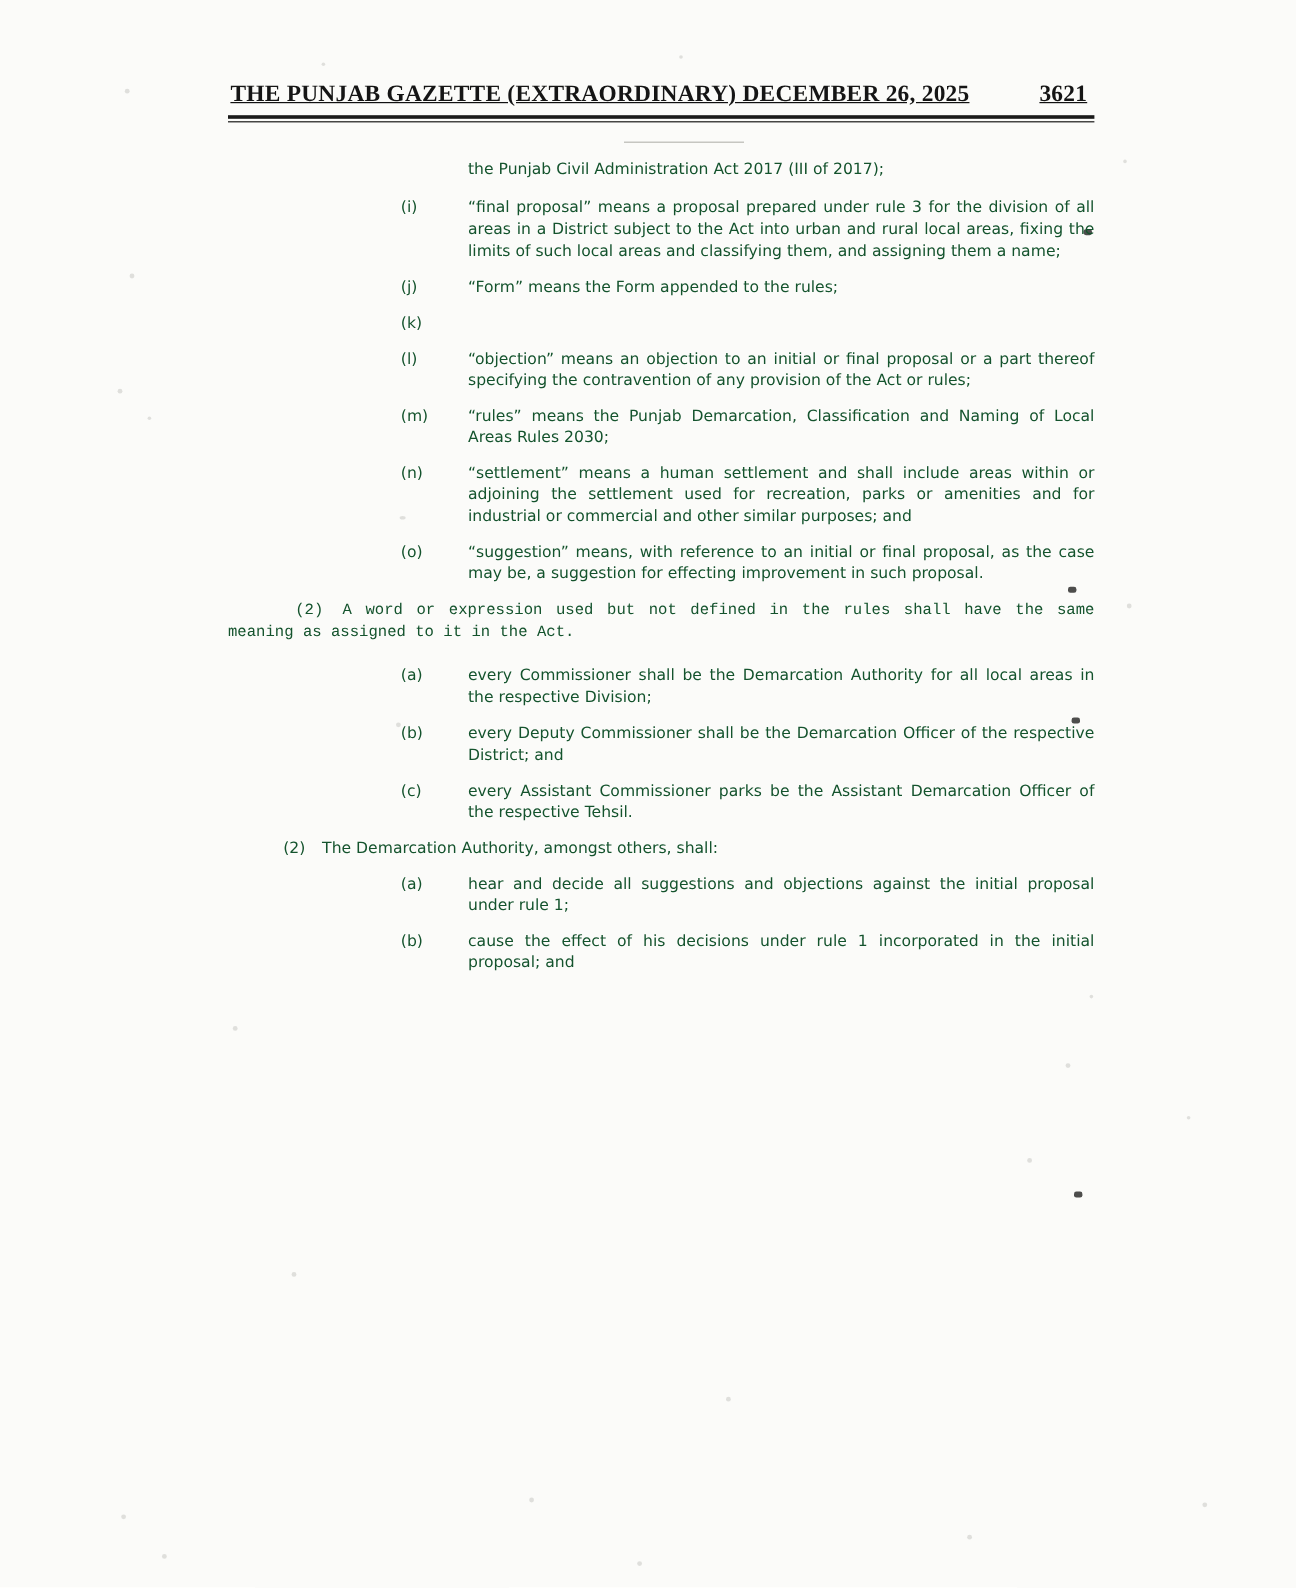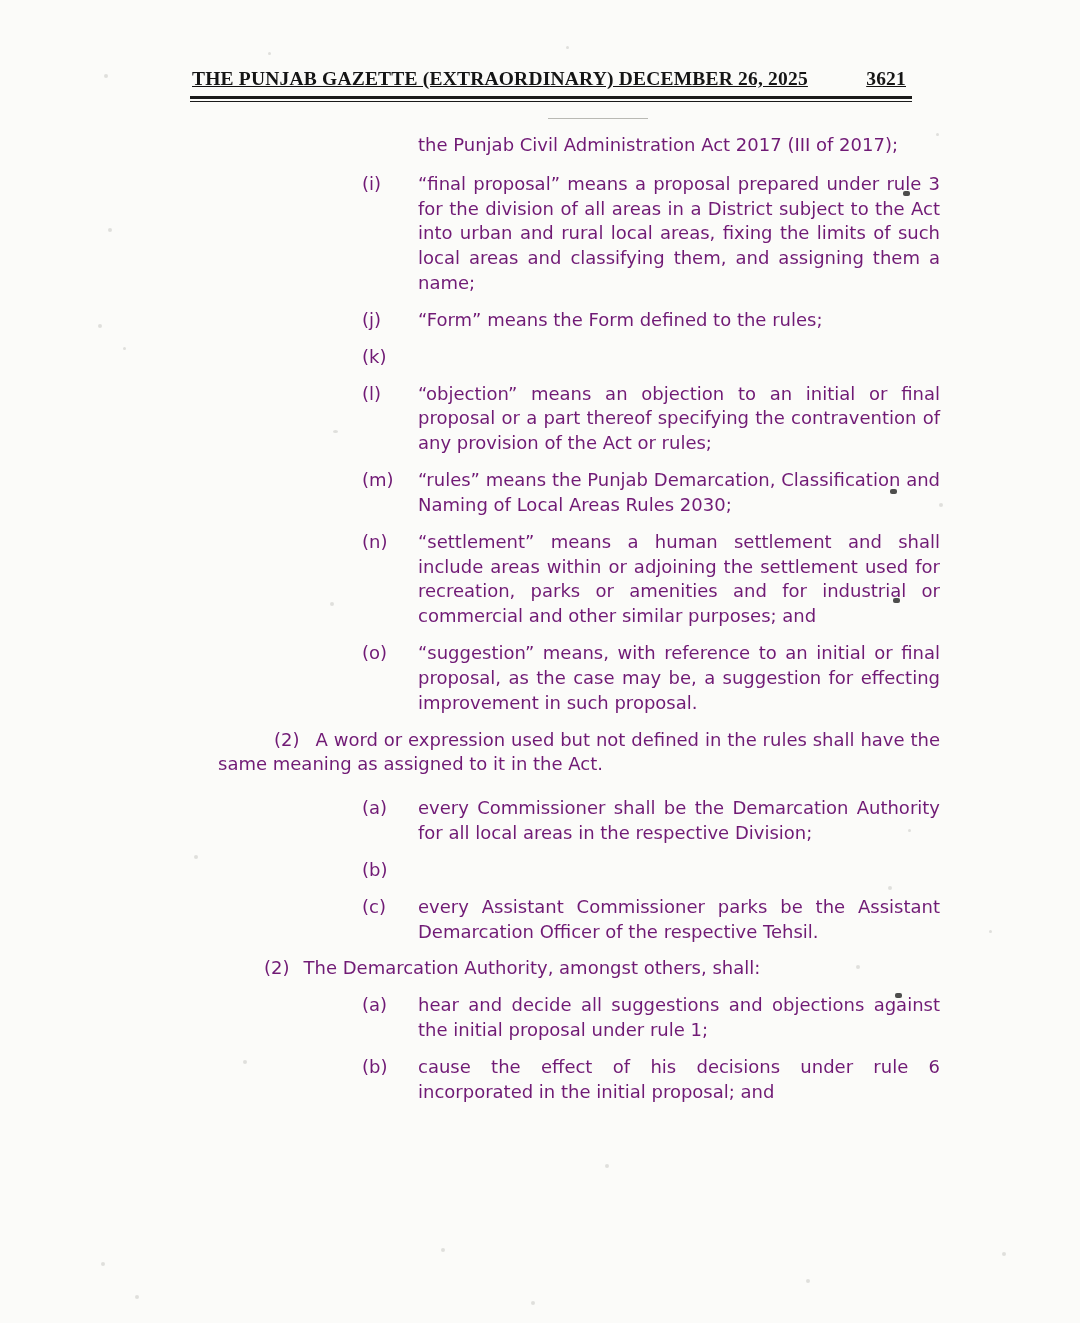--- a/index.html
+++ b/index.html
@@ -56,24 +56,23 @@
     border-bottom: 1px solid #1a1a1a;
     height: 2px;
     width: 100%;
   }
 
   .content {
     position: absolute;
     top: 118px;
     left: 190px;
     width: 722px;
-    font-size: 18px;
+    font-size: 13px;
     line-height: 1.38;
-    color: #701a75;
-    margin-left: 28px;
+    color: #14532d;
   }
 
   .topmark {
     width: 100px;
     height: 1px;
     background: #b9b9b4;
     margin: 0 0 14px 330px;
   }
 
   
@@ -96,20 +95,21 @@
 
   .lead {
     margin-left: 200px;
     text-align: justify;
     margin-bottom: 14px;
   }
 
   .para {
     text-align: justify;
     margin-bottom: 13px;
+    font-family: Liberation Mono, monospace;
   }
   .para .num {
     display: inline-block;
     margin-left: 56px;
     margin-right: 16px;
   }
 
   .heading {
     text-align: justify;
     margin-bottom: 12px;
@@ -187,21 +187,21 @@
 
     <div class="lead">the Punjab Civil Administration Act 2017 (III of 2017);</div>
 
     <div class="row">
       <div class="marker">(i)</div>
       <div class="body">“final proposal” means a proposal prepared under rule 3 for the division of all areas in a District subject to the Act into urban and rural local areas, fixing the limits of such local areas and classifying them, and assigning them a name;</div>
     </div>
 
     <div class="row">
       <div class="marker">(j)</div>
-      <div class="body">“Form” means the Form defined to the rules;</div>
+      <div class="body">“Form” means the Form appended to the rules;</div>
     </div>
 
     <div class="row">
       <div class="marker">(k)</div>
     </div>
 
     <div class="row">
       <div class="marker">(l)</div>
       <div class="body">“objection” means an objection to an initial or final proposal or a part thereof specifying the contravention of any provision of the Act or rules;</div>
     </div>
@@ -228,35 +228,36 @@
 
     <div class="spacer-sm"></div>
 
     <div class="row">
       <div class="marker">(a)</div>
       <div class="body">every Commissioner shall be the Demarcation Authority for all local areas in the respective Division;</div>
     </div>
 
     <div class="row">
       <div class="marker">(b)</div>
+      <div class="body">every Deputy Commissioner shall be the Demarcation Officer of the respective District; and</div>
     </div>
 
     <div class="row">
       <div class="marker">(c)</div>
       <div class="body">every Assistant Commissioner parks be the Assistant Demarcation Officer of the respective Tehsil.</div>
     </div>
 
     <div class="sub">
       <span class="num">(2)</span><span>The Demarcation Authority, amongst others, shall:</span>
     </div>
 
     <div class="row">
       <div class="marker">(a)</div>
       <div class="body">hear and decide all suggestions and objections against the initial proposal under rule 1;</div>
     </div>
 
     <div class="row">
       <div class="marker">(b)</div>
-      <div class="body">cause the effect of his decisions under rule 6 incorporated in the initial proposal; and</div>
+      <div class="body">cause the effect of his decisions under rule 1 incorporated in the initial proposal; and</div>
     </div>
 
   </div>
 </div>
 
 </body></html>

